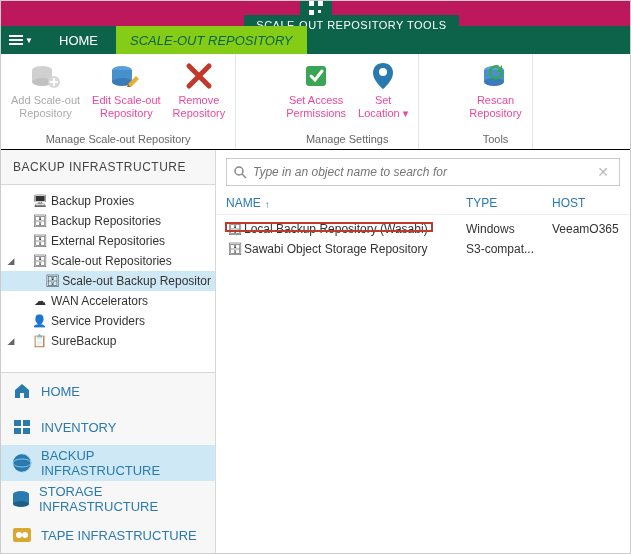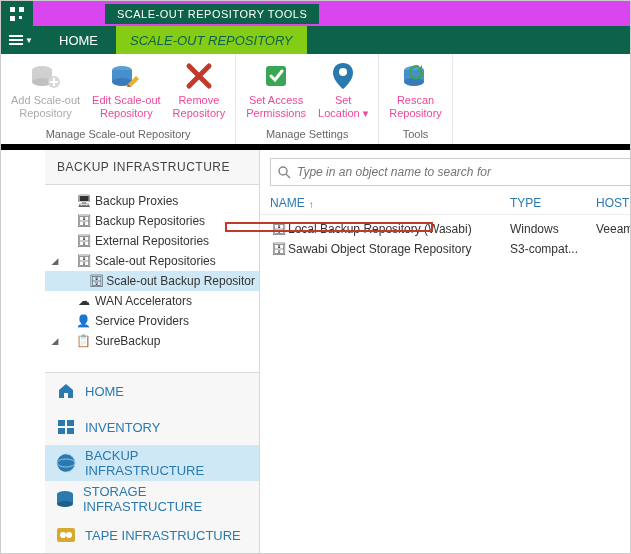--- a/index.html
+++ b/index.html
@@ -1,36 +1,36 @@
 <!DOCTYPE html>
 <html><head>
 <meta charset="utf-8">
 <style>
   * { box-sizing: border-box; margin: 0; padding: 0; }
   body { font-family: "Segoe UI", Tahoma, sans-serif; font-size: 12px; color: #333; background: #fff; width: 631px; height: 554px; overflow: hidden; border: 1px solid #ccc; }
   
-  .titlebar { height: 25px; background: #d946ef; display: flex; align-items: center; }
+  .titlebar { height: 25px; background: #be185d; display: flex; align-items: center; flex-direction: column; }
   .titlebar-qr { width: 32px; height: 25px; background: #0d6349; display: flex; align-items: center; justify-content: center; color: #fff; }
   .titlebar-tools { background: #0d6349; color: #fff; padding: 4px 12px; font-size: 11px; letter-spacing: 0.5px; margin-left: 72px; }
   
   .tabbar { height: 28px; background: #0d6349; display: flex; align-items: stretch; }
   .tab-menu { width: 40px; display: flex; align-items: center; justify-content: center; color: #fff; cursor: pointer; }
   .tab-home { padding: 0 18px; display: flex; align-items: center; color: #fff; cursor: pointer; font-size: 13px; }
   .tab-active { background: #84cc16; color: #0d6349; padding: 0 14px; display: flex; align-items: center; font-size: 13px; cursor: pointer; font-style: italic; }
   
-  .ribbon { height: 96px; background: #fff; border-bottom: 6px solid #000000; display: flex; }
+  .ribbon { height: 96px; background: #fff; border-bottom: 1px solid #000000; display: flex; gap: 40px; }
   .ribbon-group { display: flex; flex-direction: column; padding: 2px 4px 2px 4px; border-right: 1px solid #e5e5e5; }
   .ribbon-group-items { display: flex; flex: 1; align-items: flex-start; }
   .ribbon-btn { display: flex; flex-direction: column; align-items: center; justify-content: flex-start; padding: 4px 6px 2px 6px; cursor: pointer; text-align: center; color: #ec4899; min-width: 56px; }
   .ribbon-btn.disabled { color: #aaa; cursor: default; }
   .ribbon-icon { width: 32px; height: 32px; display: flex; align-items: center; justify-content: center; margin-bottom: 2px; }
   .ribbon-btn-label { font-size: 11px; line-height: 1.2; white-space: pre-line; }
   .ribbon-group-label { font-size: 11px; color: #666; text-align: center; padding: 2px 0; }
   
-  .body-row { display: flex; height: calc(100% - 25px - 28px - 96px); margin-left: 44px; }
+  .body-row { display: flex; height: calc(100% - 25px - 28px - 96px); }
   
   .sidebar { width: 215px; border-right: 1px solid #d8d8d8; display: flex; flex-direction: column; background: #f7f7f7; }
   .sidebar-title { padding: 10px 12px; font-size: 12px; letter-spacing: 0.5px; color: #444; border-bottom: 1px solid #d8d8d8; background: #f7f7f7; }
   .tree { flex: 1; overflow: auto; background: #fff; padding: 6px 0; font-size: 12px; }
   .tree-item { display: flex; align-items: center; height: 20px; padding: 0 4px 0 4px; cursor: pointer; white-space: nowrap; }
   .tree-item .expand { width: 12px; text-align: center; color: #666; font-size: 9px; }
   .tree-item .ticon { width: 18px; text-align: center; }
   .tree-item .tlabel { padding-left: 2px; }
   .tree-indent-1 { padding-left: 18px; }
   .tree-indent-2 { padding-left: 36px; }

